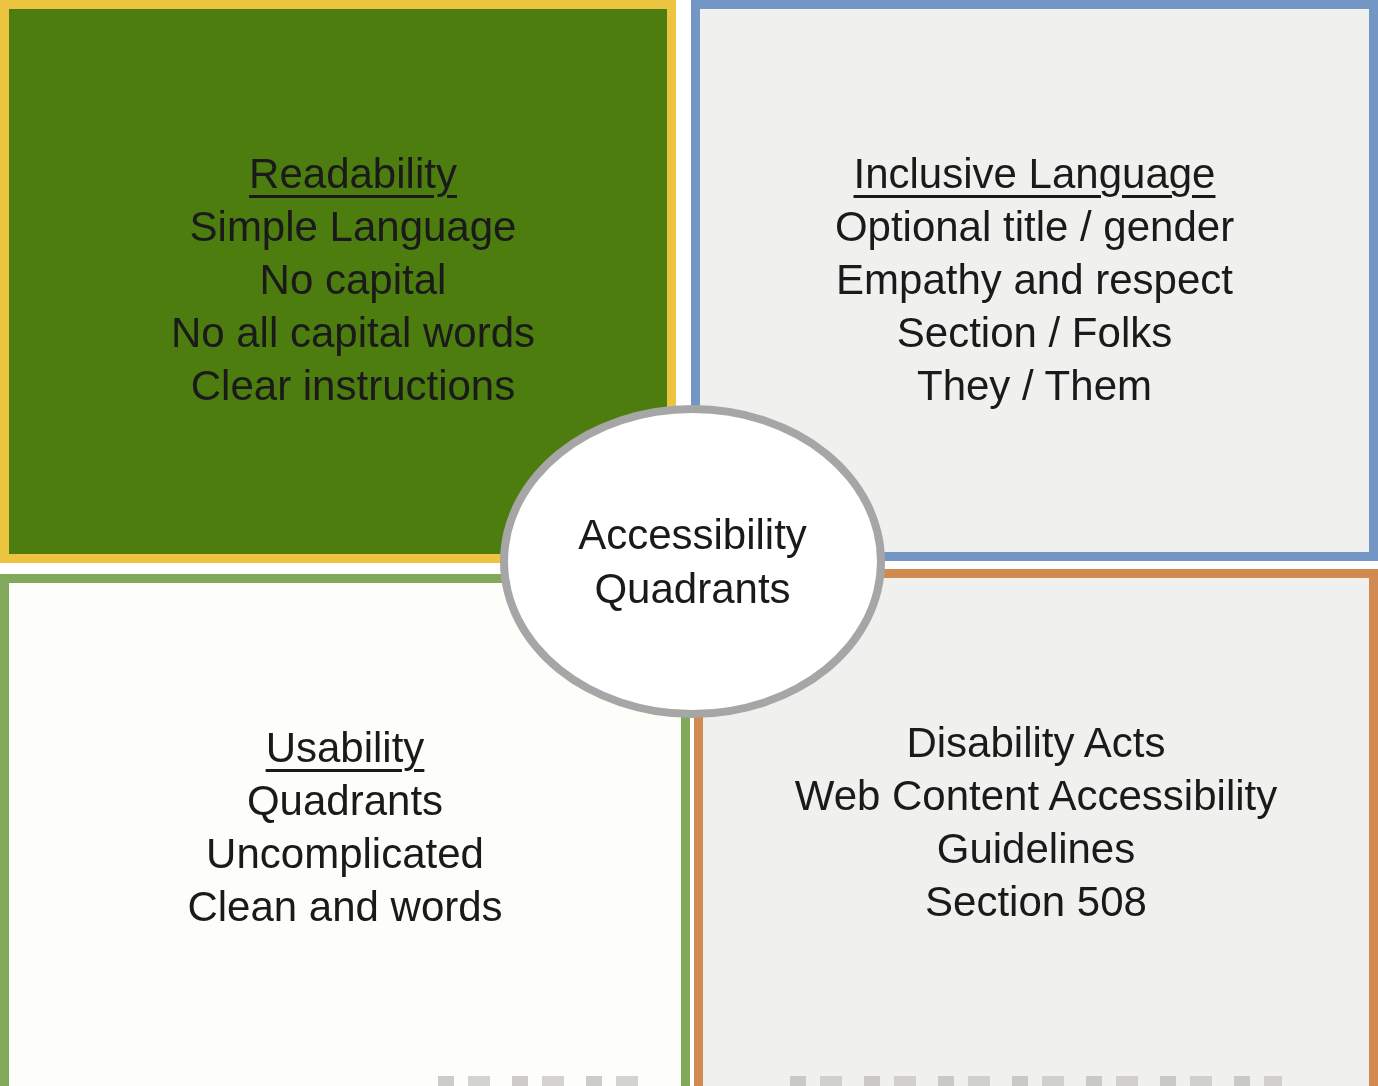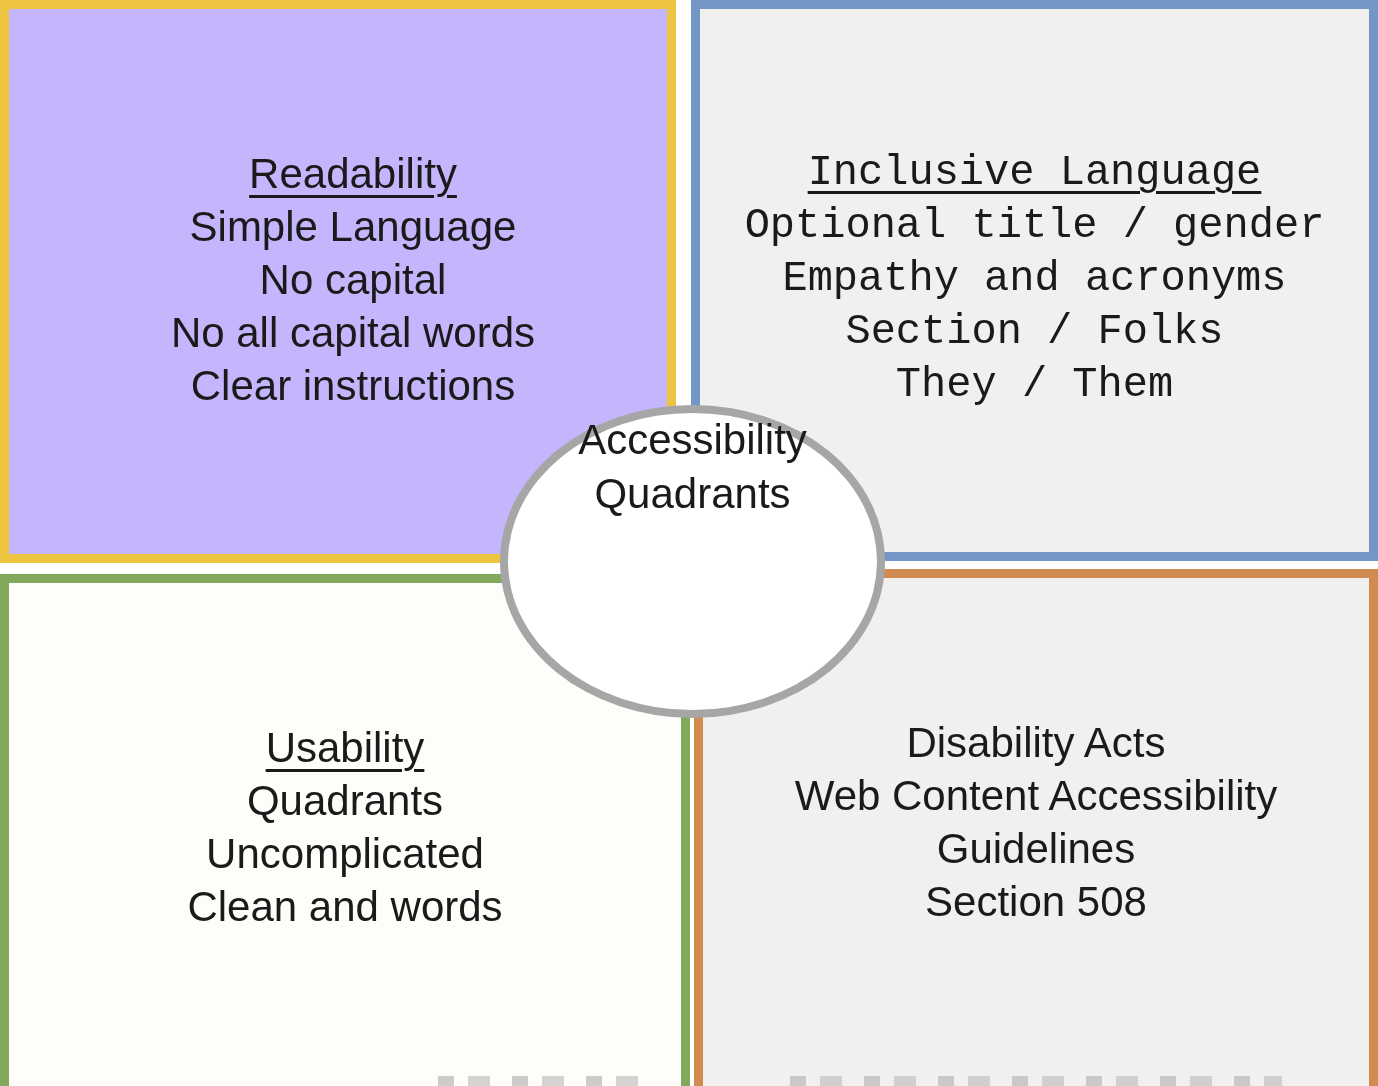--- a/index.html
+++ b/index.html
@@ -50,20 +50,21 @@
     left: 500px;
     top: 405px;
     width: 385px;
     height: 313px;
     border: 8px solid #a6a6a6;
     border-radius: 50%;
     background: #ffffff;
     display: flex;
     flex-direction: column;
     align-items: center;
+    justify-content: center;
     z-index: 5;
   }
   .circle-line {
     font-size: 42px;
     line-height: 54px;
     text-align: center;
   }
   
   .caption-artifact {
     position: absolute;
@@ -78,35 +79,35 @@
     opacity: 0.75;
   }
   .caption-artifact.seg-left  { left: 438px; width: 218px; }
   .caption-artifact.seg-right { left: 790px; width: 492px; }
 </style>
 </head>
 <body>
 
 <div class="canvas">
 
-  <section class="quad q-tl" style="border-color: rgb(236, 196, 64); background-color: #c4b5fd; padding-left: 30px;">
+  <section class="quad q-tl" style="border-color: rgb(236, 196, 64); background-color: #4d7c0f; padding-left: 30px;">
     <div class="qtext">
       <h2 class="qheading">Readability</h2>
       <p class="qline">Simple Language</p>
       <p class="qline">No capital</p>
       <p class="qline">No all capital words</p>
       <p class="qline">Clear instructions</p>
     </div>
   </section>
 
-  <section class="quad q-tr" style="border-color: rgb(116, 150, 196); background-color: rgb(240, 240, 238); font-family: Liberation Mono, monospace;">
+  <section class="quad q-tr" style="border-color: rgb(116, 150, 196); background-color: rgb(240, 240, 238);">
     <div class="qtext">
       <h2 class="qheading">Inclusive Language</h2>
       <p class="qline">Optional title / gender</p>
-      <p class="qline">Empathy and acronyms</p>
+      <p class="qline">Empathy and respect</p>
       <p class="qline">Section / Folks</p>
       <p class="qline">They / Them</p>
     </div>
   </section>
 
   <section class="quad q-bl" style="border-color: rgb(130, 169, 91); background-color: rgb(253, 253, 250);">
     <div class="qtext">
       <h2 class="qheading">Usability</h2>
       <p class="qline">Quadrants</p>
       <p class="qline">Uncomplicated</p>

